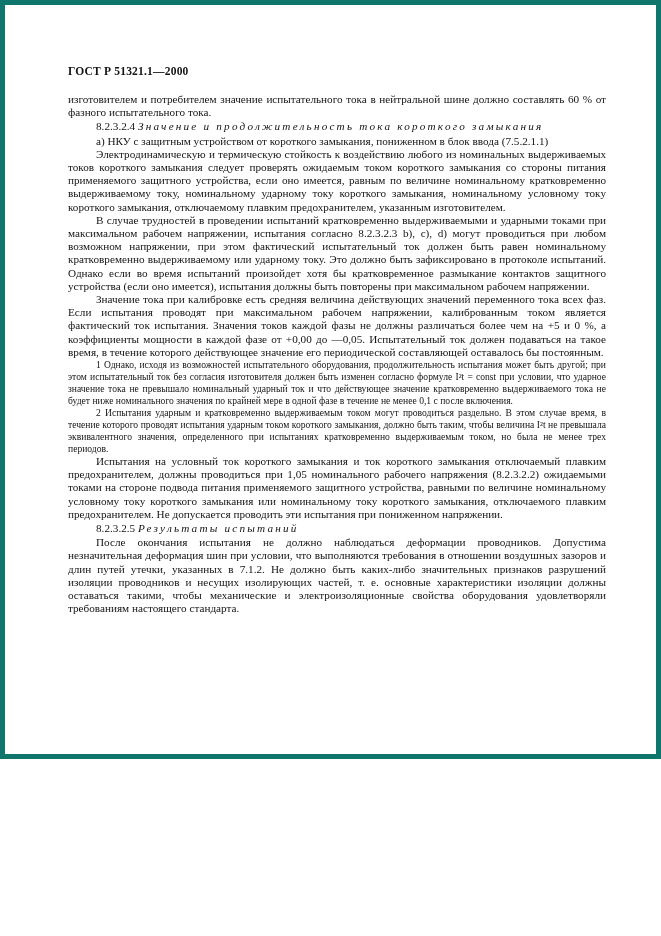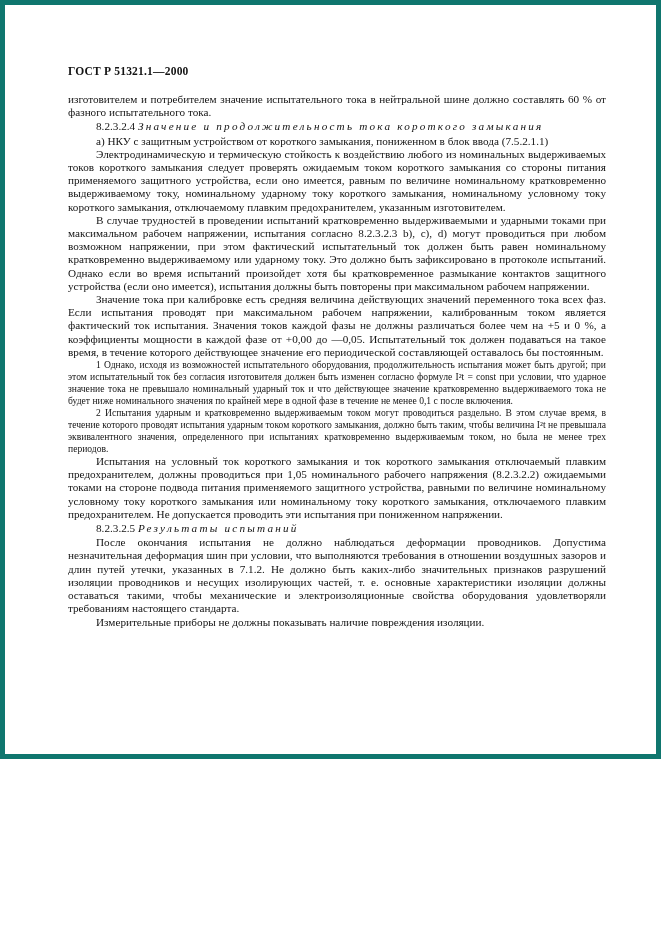--- a/index.html
+++ b/index.html
@@ -82,17 +82,16 @@
       <p class="p heading"><span class="clause-num">8.2.3.2.4</span>&nbsp;<span class="clause-title">Значение и продолжительность тока короткого замыкания</span></p>
       <p class="p">а) НКУ с защитным устройством от короткого замыкания, пониженном в блок ввода (7.5.2.1.1)</p>
       <p class="p">Электродинамическую и термическую стойкость к воздействию любого из номинальных выдерживаемых токов короткого замыкания следует проверять ожидаемым током короткого замыкания со стороны питания применяемого защитного устройства, если оно имеется, равным по величине номинальному кратковременно выдерживаемому току, номинальному ударному току короткого замыкания, номинальному условному току короткого замыкания, отключаемому плавким предохранителем, указанным изготовителем.</p>
       <p class="p">В случае трудностей в проведении испытаний кратковременно выдерживаемыми и ударными токами при максимальном рабочем напряжении, испытания согласно 8.2.3.2.3 b), c), d) могут проводиться при любом возможном напряжении, при этом фактический испытательный ток должен быть равен номинальному кратковременно выдерживаемому или ударному току. Это должно быть зафиксировано в протоколе испытаний. Однако если во время испытаний произойдет хотя бы кратковременное размыкание контактов защитного устройства (если оно имеется), испытания должны быть повторены при максимальном рабочем напряжении.</p>
       <p class="p">Значение тока при калибровке есть средняя величина действующих значений переменного тока всех фаз. Если испытания проводят при максимальном рабочем напряжении, калиброванным током является фактический ток испытания. Значения токов каждой фазы не должны различаться более чем на +5 и 0 %, а коэффициенты мощности в каждой фазе от +0,00 до —0,05. Испытательный ток должен подаваться на такое время, в течение которого действующее значение его периодической составляющей оставалось бы постоянным.</p>
       <p class="p note">1 Однако, исходя из возможностей испытательного оборудования, продолжительность испытания может быть другой; при этом испытательный ток без согласия изготовителя должен быть изменен согласно формуле I²t = const при условии, что ударное значение тока не превышало номинальный ударный ток и что действующее значение кратковременно выдерживаемого тока не будет ниже номинального значения по крайней мере в одной фазе в течение не менее 0,1 с после включения.</p>
       <p class="p note">2 Испытания ударным и кратковременно выдерживаемым током могут проводиться раздельно. В этом случае время, в течение которого проводят испытания ударным током короткого замыкания, должно быть таким, чтобы величина I²t не превышала эквивалентного значения, определенного при испытаниях кратковременно выдерживаемым током, но была не менее трех периодов.</p>
       <p class="p">Испытания на условный ток короткого замыкания и ток короткого замыкания отключаемый плавким предохранителем, должны проводиться при 1,05 номинального рабочего напряжения (8.2.3.2.2) ожидаемыми токами на стороне подвода питания применяемого защитного устройства, равными по величине номинальному условному току короткого замыкания или номинальному току короткого замыкания, отключаемого плавким предохранителем. Не допускается проводить эти испытания при пониженном напряжении.</p>
       <p class="p heading"><span class="clause-num">8.2.3.2.5</span>&nbsp;<span class="clause-title">Результаты испытаний</span></p>
       <p class="p">После окончания испытания не должно наблюдаться деформации проводников. Допустима незначительная деформация шин при условии, что выполняются требования в отношении воздушных зазоров и длин путей утечки, указанных в 7.1.2. Не должно быть каких-либо значительных признаков разрушений изоляции проводников и несущих изолирующих частей, т. е. основные характеристики изоляции должны оставаться такими, чтобы механические и электроизоляционные свойства оборудования удовлетворяли требованиям настоящего стандарта.</p>
-      <p class="p">Измерительные приборы не должны показывать наличие повреждения изоляции.</p>
     </div>
 
   <div class="page-number">44</div>
 </div>
 
 </body></html>

